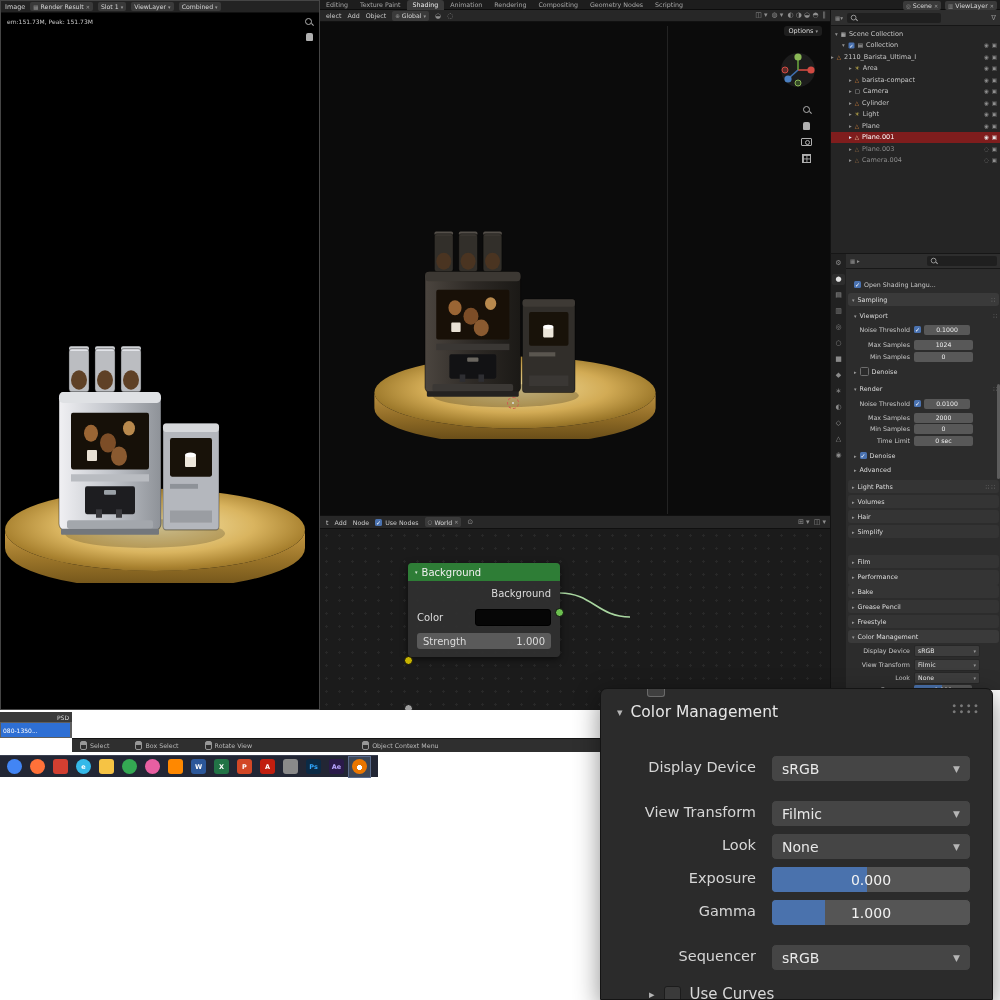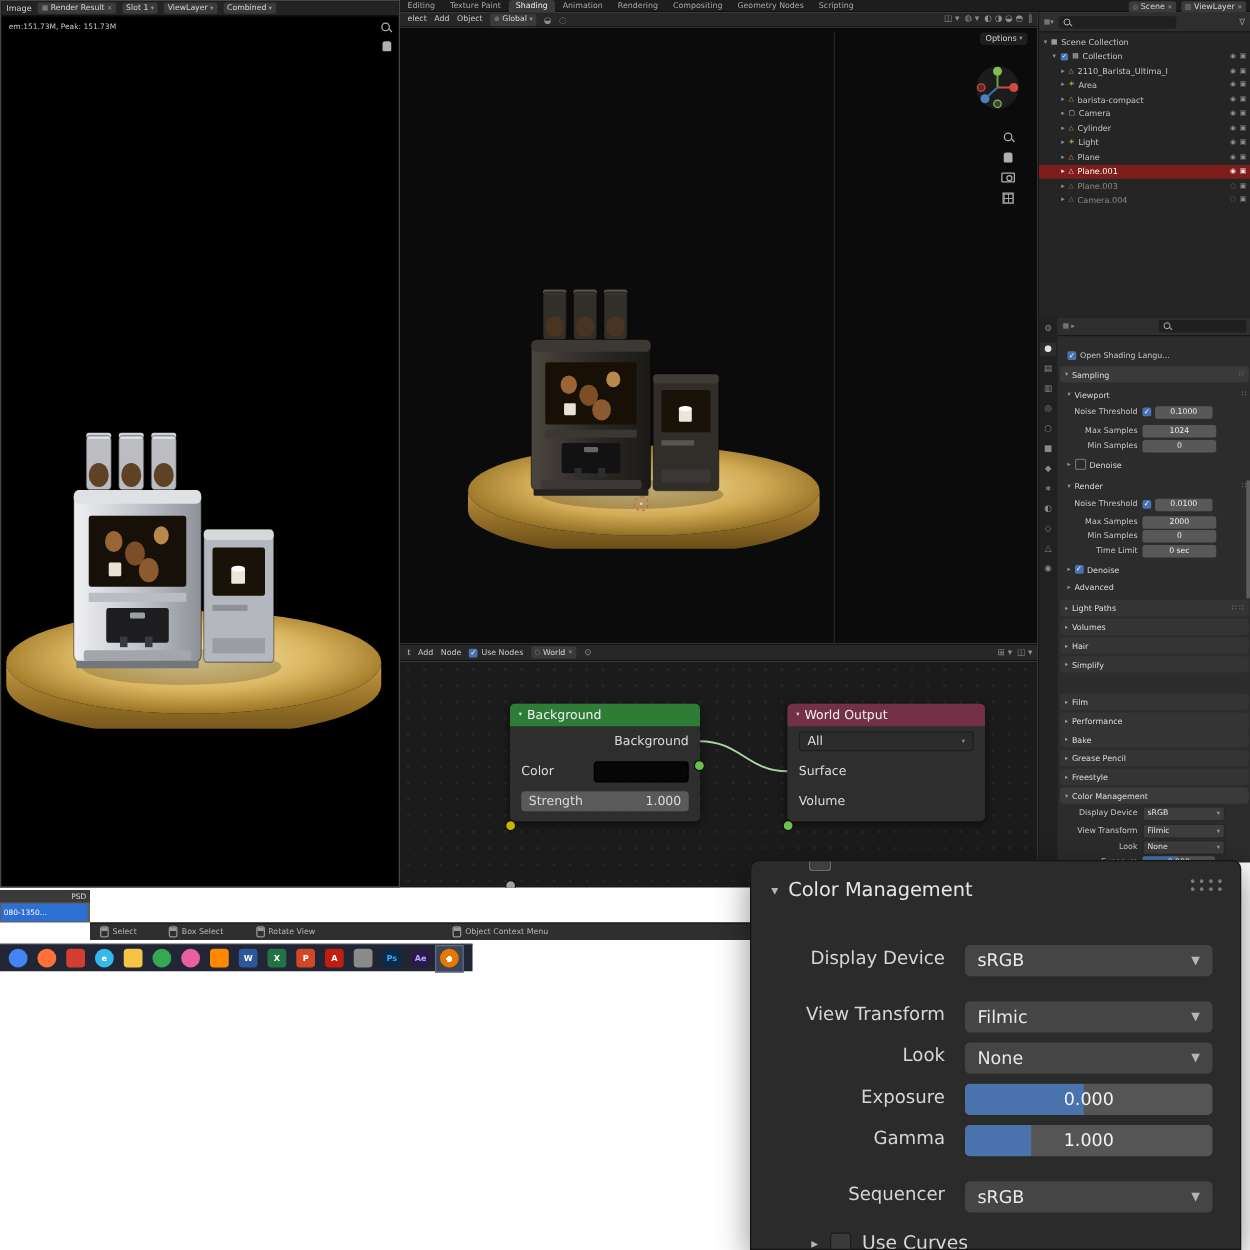--- a/index.html
+++ b/index.html
@@ -258,40 +258,20 @@
       </div>
       <div class="nrow">
         <div class="sock" style="left:-4px;top:74.5px;background:#a0a0a0;"></div>
         <div style="width:100%;height:16px;background:#5a5a5a;border-radius:3px;display:flex;align-items:center;justify-content:space-between;padding:0 6px;box-sizing:border-box;">
           <span>Strength</span>
           <span>1.000</span>
         </div>
       </div>
     </div>
 
-    <div class="node" style="left:310px;top:34px;width:158px;height:94px;">
-      <div class="node-h" style="background:#723147;">
-        <span class="chev" style="color:#e2cdd4;">▾</span>
-        <span>World Output</span>
-      </div>
-      <div class="nrow">
-        <div style="width:100%;height:16px;background:#2b2b2b;border:1px solid #1e1e1e;border-radius:3px;display:flex;align-items:center;justify-content:space-between;padding:0 6px;box-sizing:border-box;">
-          <span>All</span>
-          <span class="chev">▾</span>
-        </div>
-      </div>
-      <div class="nrow">
-        <div class="sock" style="left:-4px;top:50.5px;background:#6cbf4f;"></div>
-        <span>Surface</span>
-      </div>
-      <div class="nrow">
-        <div class="sock" style="left:-4px;top:74.5px;background:#6cbf4f;"></div>
-        <span>Volume</span>
-      </div>
-    </div>
   </div>
 
   <div class="abs outl">
     <div class="outl-h">
       <span class="oi">▦▾</span>
       <div class="pill" style="width:88px;height:10px;background:#1f1f1f;">
         <div class="mag" style="transform:scale(.8);"></div>
       </div>
       <span class="oi" style="margin-left:auto;font-size:7px;">∇</span>
     </div>
@@ -304,21 +284,21 @@
       </div>
       <div class="orow" style="padding-left:11px;">
         <span class="oi">▾</span>
         <div class="cb" style="transform:scale(.85);"></div>
         <span class="oi" style="color:#c8c8c8;">▤</span>
         <span>Collection</span>
           <span class="sp"></span>
         <span class="oi">◉</span>
           <span class="oi">▣</span>
       </div>
-      <div class="orow" style="padding-left:18px;">
+      <div class="orow" style="">
         <span class="oi">▸</span>
           <span class="oi" style="color:#e0883c;">△</span>
         <span>2110_Barista_Ultima_I</span>
           <span class="sp"></span>
         <span class="oi">◉</span>
           <span class="oi">▣</span>
       </div>
       <div class="orow" style="padding-left:18px;">
         <span class="oi">▸</span>
           <span class="oi" style="color:#d8c050;">☀</span>

